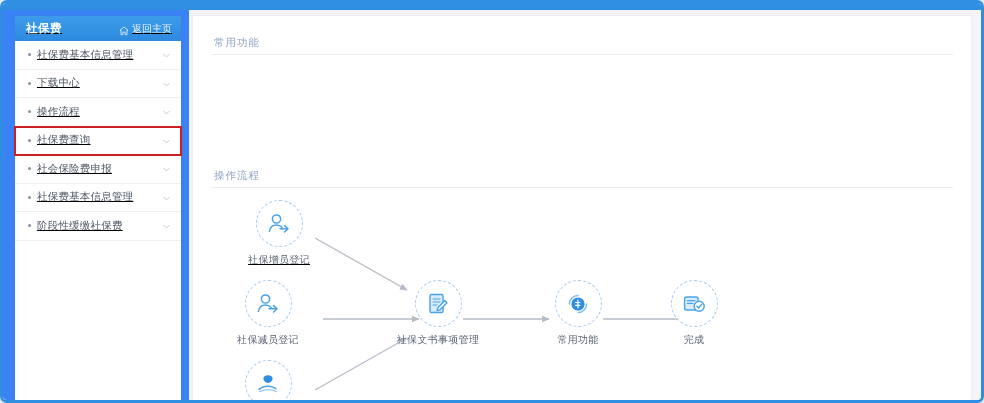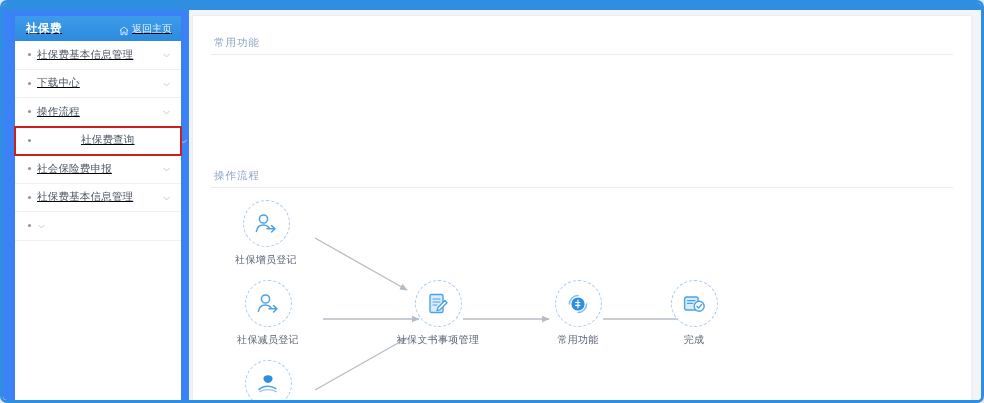--- a/index.html
+++ b/index.html
@@ -110,21 +110,20 @@
   }
   .nav-chevron {
     color: #c2c8d2;
     flex: 0 0 auto;
     display: block;
   }
   .nav-item.highlighted {
     outline: 2px solid #cc1f1f;
     outline-offset: -1px;
     z-index: 5;
-    gap: 44px;
   }
 
   
   #main {
     flex: 1 1 auto;
     padding: 6px 10px 0 4px;
     box-sizing: border-box;
     min-width: 0;
   }
   #main-card {
@@ -270,20 +269,21 @@
             <span class="nav-label">社保费基本信息管理</span>
             <span class="nav-chevron">
               <svg width="9" height="9" viewBox="0 0 10 10">
                   <path d="M2 3.6 5 6.6 8 3.6" fill="none" stroke="currentColor" stroke-width="1.1" stroke-linecap="round" stroke-linejoin="round"></path>
                 </svg>
             </span>
           </div>
 
           <div class="nav-item">
             <span class="nav-bullet"></span>
+            <span class="nav-label">阶段性缓缴社保费</span>
             <span class="nav-chevron">
               <svg width="9" height="9" viewBox="0 0 10 10">
                   <path d="M2 3.6 5 6.6 8 3.6" fill="none" stroke="currentColor" stroke-width="1.1" stroke-linecap="round" stroke-linejoin="round"></path>
                 </svg>
             </span>
           </div>
 
         </div>
       </div>
     </div>
@@ -340,21 +340,21 @@
 
           <svg class="flow-arrow" style="left:100px; top:132px;" width="130" height="70" viewBox="0 0 130 70">
             <defs>
               <marker id="ah5" markerWidth="7" markerHeight="7" refX="5.4" refY="3" orient="auto">
                 <path d="M0,0.5 L6,3 L0,5.5 z" fill="#b6bcc6"></path>
               </marker>
             </defs>
             <line x1="4" y1="58" x2="96" y2="6" stroke="#b6bcc6" stroke-width="1.3" marker-end="url(#ah5)"></line>
           </svg>
 
-          <div class="flow-node" style="left:12px; top:0px;">
+          <div class="flow-node" style="left:25px; top:0px;text-decoration:underline;">
             <div class="node-circle">
               <svg width="26" height="26" viewBox="0 0 26 26">
                 <circle cx="10.5" cy="8" r="4.1" fill="none" stroke="#4aa3e8" stroke-width="1.5"></circle>
                 <path d="M3.4 20.5c0.6-4.2 3.6-6.6 7.1-6.6 2.2 0 4.2 0.9 5.5 2.6" fill="none" stroke="#4aa3e8" stroke-width="1.5" stroke-linecap="round"></path>
                 <path d="M14 17.8h7.6M18.6 14.6l3.4 3.2-3.4 3.2" fill="none" stroke="#4aa3e8" stroke-width="1.5" stroke-linecap="round" stroke-linejoin="round"></path>
               </svg>
             </div>
             <div class="node-label">社保增员登记</div>
           </div>
 

